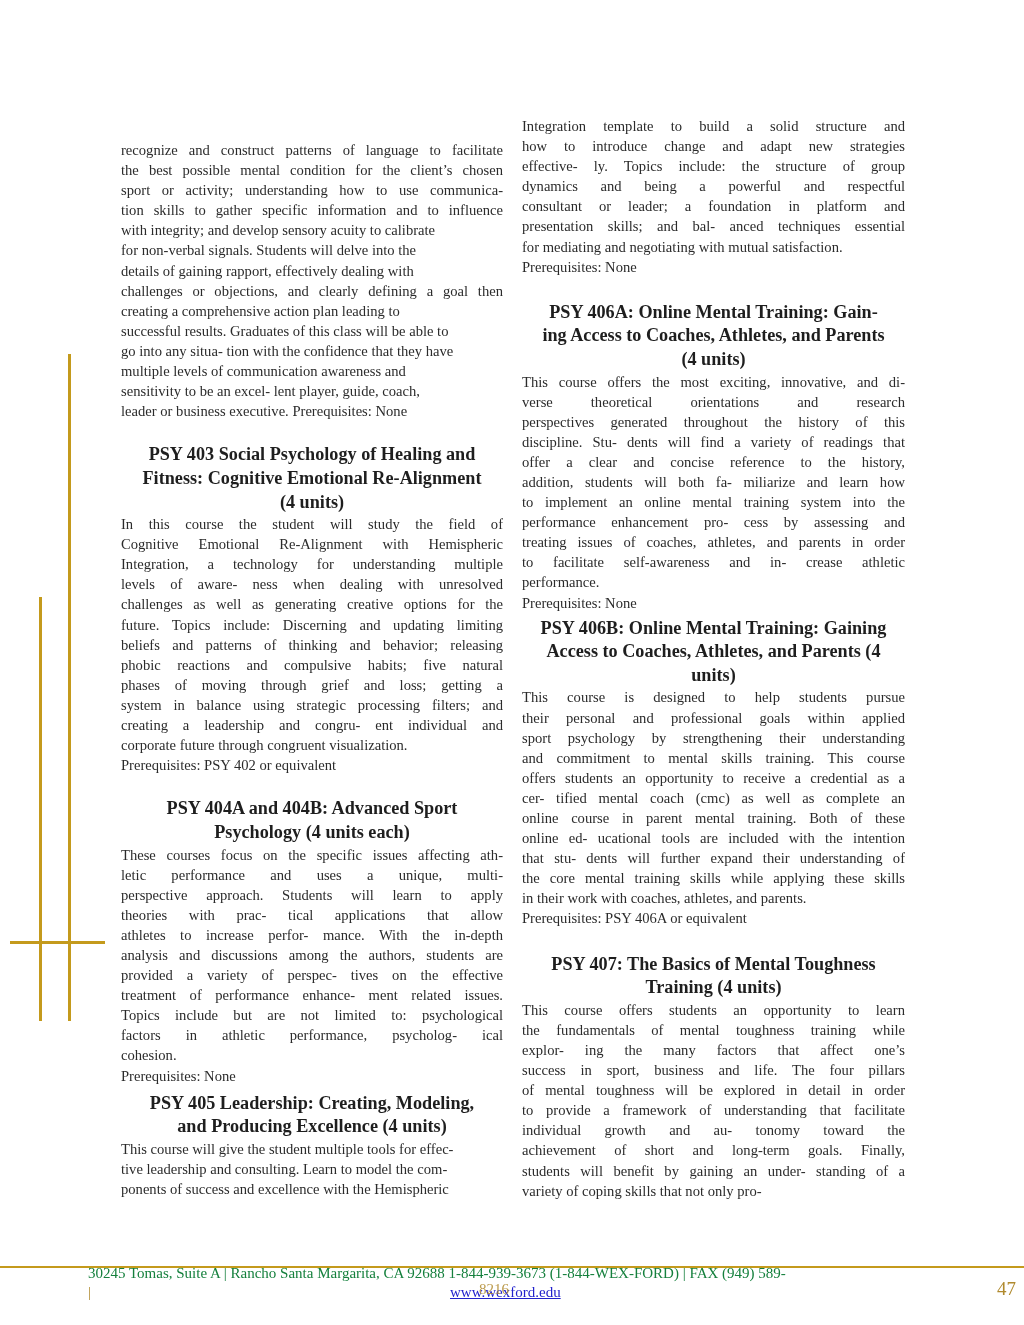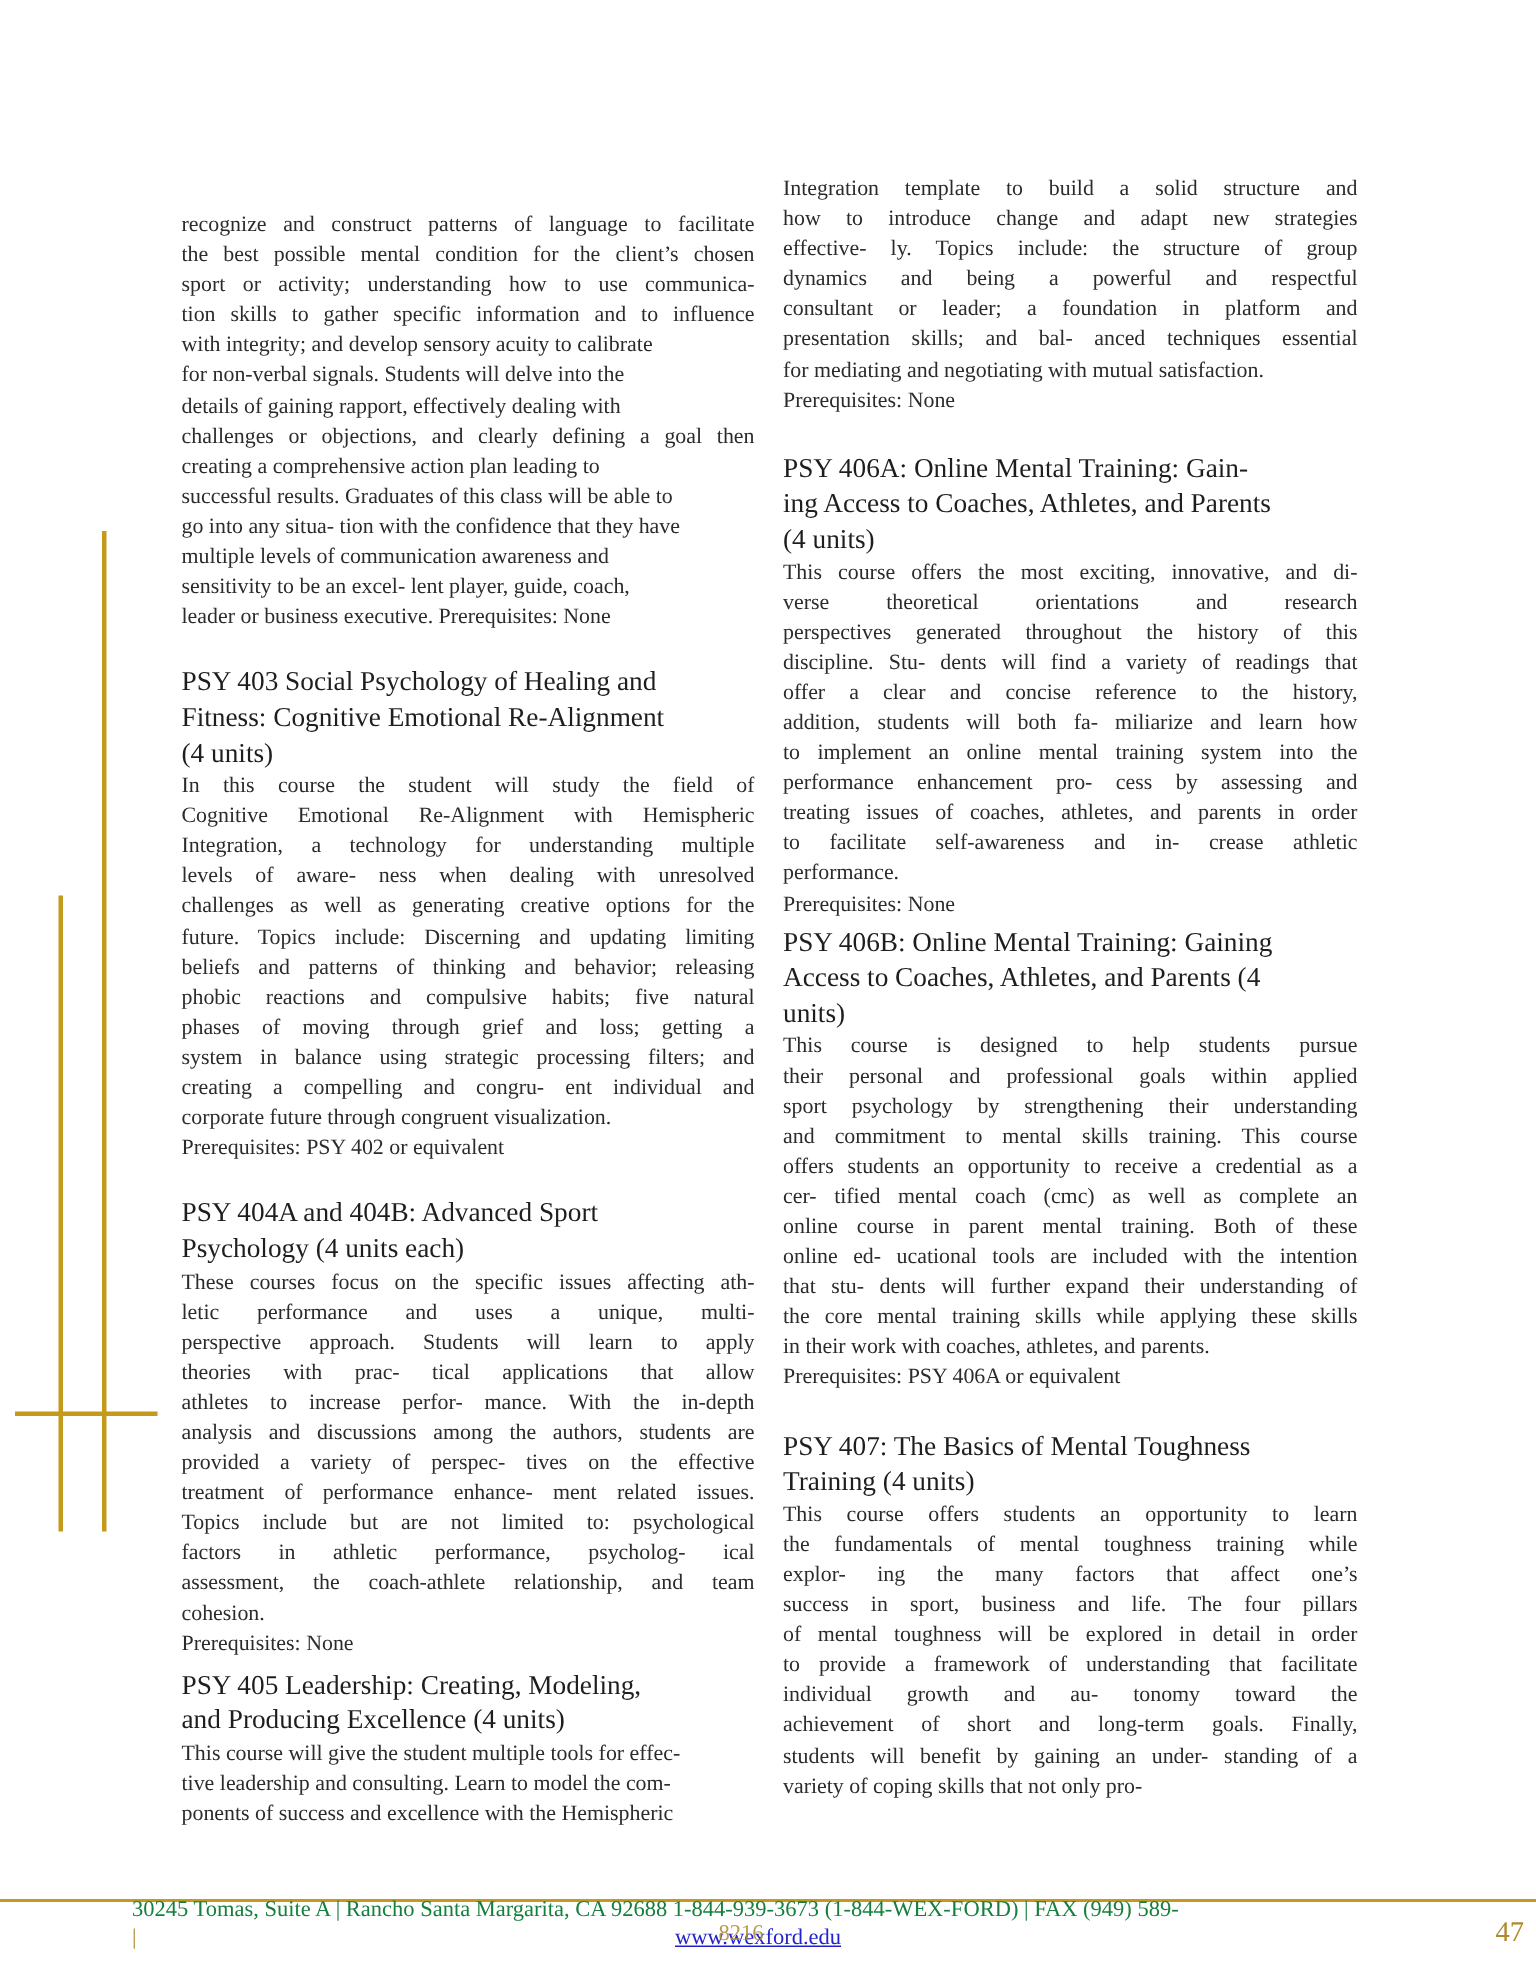--- a/index.html
+++ b/index.html
@@ -11,22 +11,23 @@
   }
   .col { position: absolute; top: 116px; }
   .col-left { left: 121px; width: 382px; margin-top: 24px; }
   .col-right { left: 522px; width: 383px; }
   .ln {
     font-size: 14.6px; line-height: 20.1px; height: 20.1px;
     white-space: nowrap; overflow: visible;
   }
   .ln.j { text-align: justify; text-align-last: justify; white-space: normal; overflow: hidden; }
   .hd {
-    font-weight: normal; font-size: 18.2px; line-height: 23.6px; color: #1e1e1e;
+    font-weight: bold; font-size: 18.2px; line-height: 23.6px; color: #1e1e1e;
     white-space: nowrap;
+    text-align: center;
   }
   .gap { height: 22px; }
   .gap-s { height: 6px; }
   .deco { position: absolute; background: #c49a1c; }
   .footer-rule { position: absolute; left: 0; top: 1266px; width: 1024px; height: 1.5px; background: #c49a1c; }
   .foot-addr {
     position: absolute; left: 88px; top: 1265px; font-size: 15px; color: #15803d; white-space: nowrap;
   }
   .foot-bar { position: absolute; left: 88px; top: 1284px; font-size: 15px; color: #b08a2e; }
   .foot-url {
@@ -73,21 +74,21 @@
       <div class="ln j">In this course the student will study the field of</div>
       <div class="ln j">Cognitive Emotional Re-Alignment with Hemispheric</div>
       <div class="ln j">Integration, a technology for understanding multiple</div>
       <div class="ln j">levels of aware- ness when dealing with unresolved</div>
       <div class="ln j">challenges as well as generating creative options for the</div>
       <div class="ln j">future. Topics include: Discerning and updating limiting</div>
       <div class="ln j">beliefs and patterns of thinking  and  behavior;  releasing</div>
       <div class="ln j">phobic  reactions  and compulsive habits; five natural</div>
       <div class="ln j">phases of moving through grief and loss; getting a</div>
       <div class="ln j">system in balance using strategic processing filters; and</div>
-      <div class="ln j">creating a compelling and congru- ent  individual  and</div>
+      <div class="ln j">creating a leadership and congru- ent  individual  and</div>
       <div class="ln">corporate  future  through  congruent visualization.</div>
       <div class="ln">Prerequisites: PSY 402 or equivalent</div>
     </div>
   </div>
   <div class="gap"></div>
 
   <div>
     <div>
       <div class="hd">PSY 404A and 404B: Advanced Sport</div>
       <div class="hd">Psychology (4 units each)</div>
@@ -96,21 +97,20 @@
       <div class="ln j">These courses focus on the specific issues affecting ath-</div>
       <div class="ln j">letic performance and uses a unique, multi-</div>
       <div class="ln j">perspective approach. Students will learn to apply</div>
       <div class="ln j">theories with prac- tical applications that allow</div>
       <div class="ln j">athletes to increase perfor- mance. With the in-depth</div>
       <div class="ln j">analysis and discussions among the authors, students are</div>
       <div class="ln j">provided a variety of perspec- tives on the effective</div>
       <div class="ln j">treatment of performance enhance- ment related issues.</div>
       <div class="ln j">Topics include but are not limited to: psychological</div>
       <div class="ln j">factors in athletic performance, psycholog- ical</div>
-      <div class="ln j">assessment, the coach-athlete relationship, and team</div>
       <div class="ln">cohesion.</div>
       <div class="ln">Prerequisites: None</div>
     </div>
   </div>
   <div class="gap-s"></div>
 
   <div>
     <div>
       <div class="hd">PSY 405  Leadership: Creating, Modeling,</div>
       <div class="hd">and Producing Excellence (4 units)</div>

